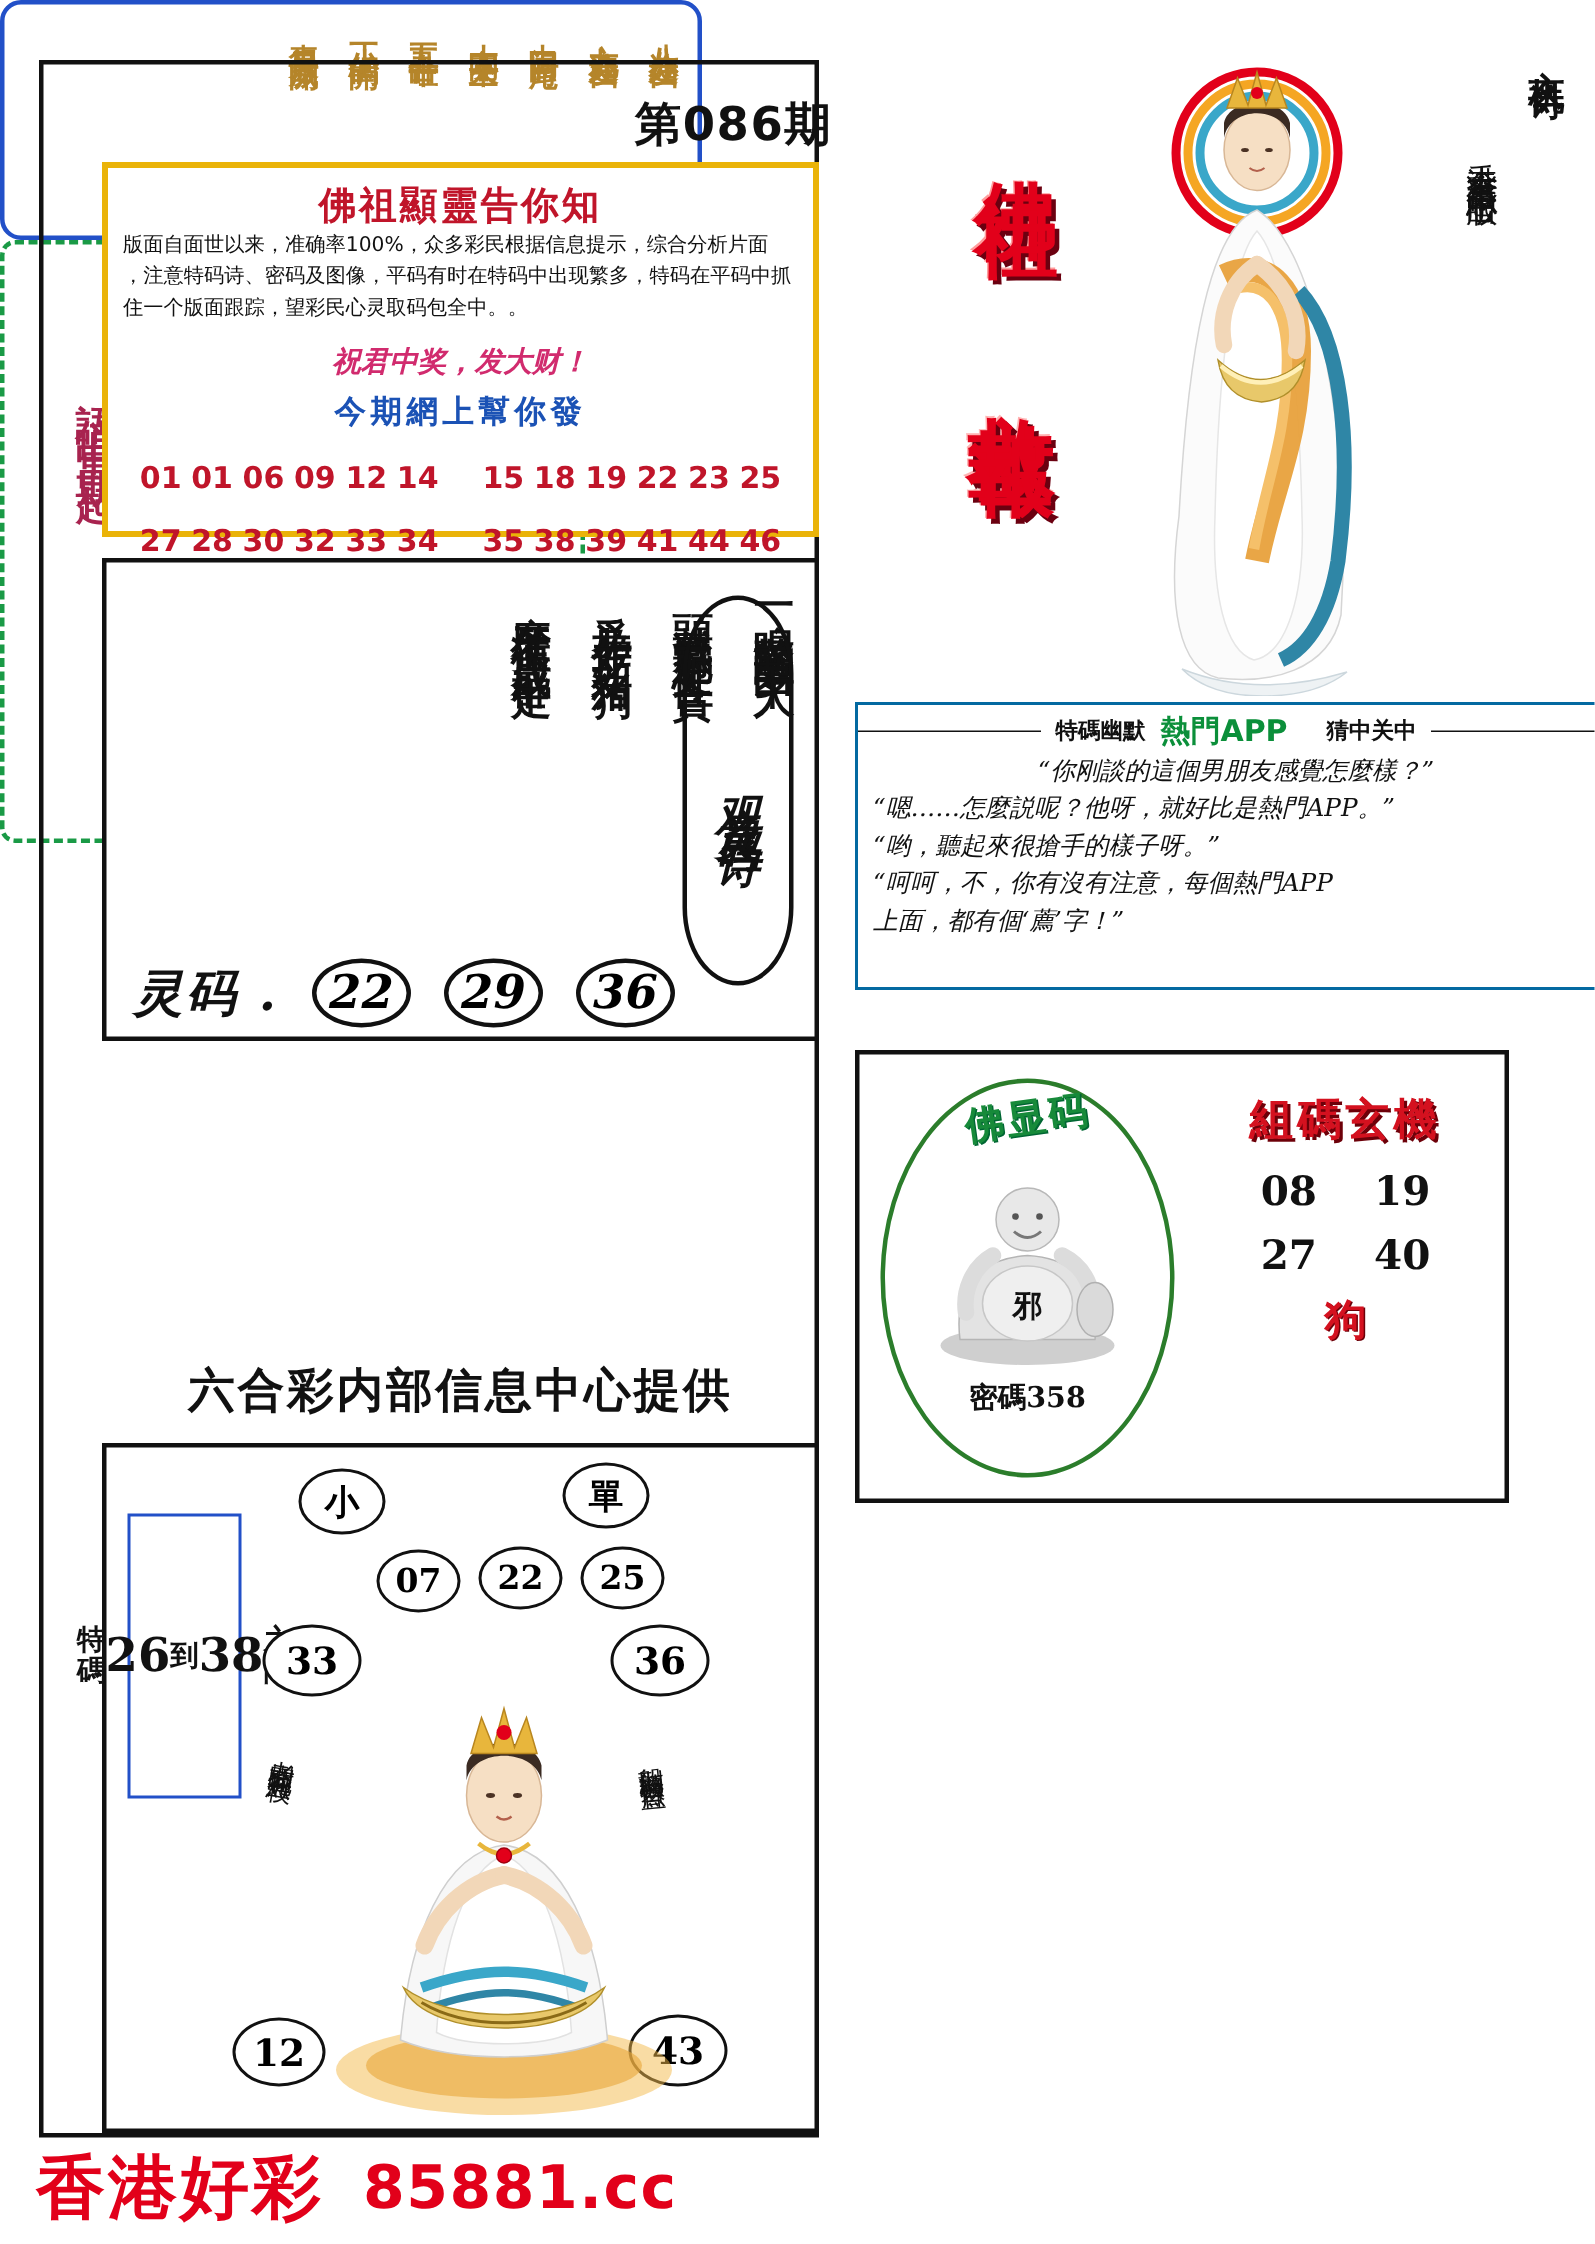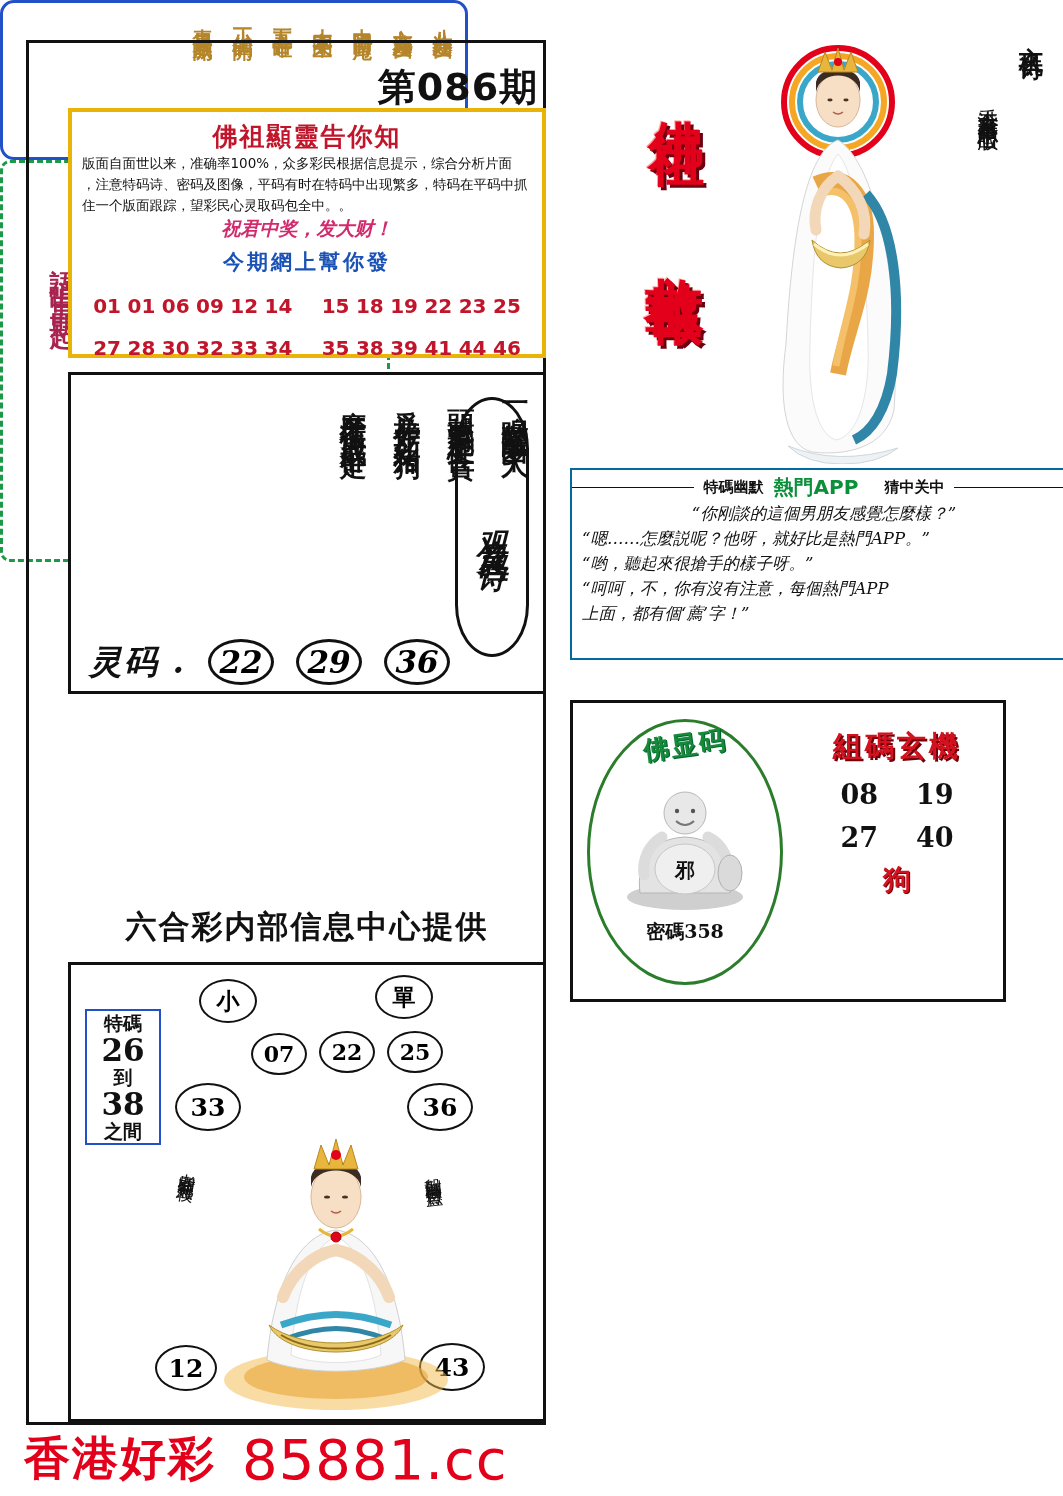--- a/index.html
+++ b/index.html
@@ -11,39 +11,39 @@
     position:relative;
     overflow:hidden;
   }
   .page { position:absolute; left:0; top:0; width:1063px; height:1496px; }
 
   
   .box { position:absolute; background:#fff; }
 
   
   #issue-title {
-    position:absolute; left:328px; top:62px; width:260px;
+    position:absolute; left:359px; top:62px; width:260px;
     font-family:"DejaVu Sans", sans-serif;
-    font-size:38px; font-weight:bold; color:#111; letter-spacing:1px;
+    font-size:31px; font-weight:bold; color:#111; letter-spacing:1px;
     text-align:center;
   }
 
   
   #notice-box { left:68px; top:108px; width:478px; height:250px; border:4px solid #eab308; }
   #notice-title {
     text-align:center; color:#c0152a; font-weight:bold;
     font-size:25px; margin-top:8px; letter-spacing:2px;
   }
   .notice-p {
     font-size:13.5px; color:#111; line-height:21px; padding:0 10px;
     text-align:justify;
   }
   #notice-wish {
     text-align:center; color:#d12b6e; font-weight:bold; font-size:19px;
-    margin-top:0; font-style:italic;
+    margin-top:12px; font-style:italic;
   }
   #notice-sub {
     text-align:center; color:#1b52b5; font-weight:bold; font-size:21px;
     margin-top:6px; letter-spacing:3px;
   }
   .num-row {
     display:flex; justify-content:space-between; padding:0 18px;
     color:#c0152a; font-weight:bold; font-size:20px; margin-top:18px;
     letter-spacing:0px;
   }
@@ -121,23 +121,23 @@
   }
 
   
   #bottom-left { left:68px; top:962px; width:478px; height:460px; border:3px solid #111; }
   .ball {
     position:absolute; border:2px solid #111; border-radius:50%;
     background:#fff; display:flex; align-items:center; justify-content:center;
     font-weight:bold; font-family:"DejaVu Serif", serif;
   }
   #tema-box {
-    position:absolute; left:14px; top:44px; width:76px; height:136px;
+    position:absolute; left:14px; top:44px; width:76px; height:190px;
     border:2px solid #2250c8;
-    display:flex; flex-direction:column; align-items:center; justify-content:center;
+    display:flex; flex-direction:row; align-items:center; justify-content:center;
     font-family:"DejaVu Serif", serif; color:#111; font-weight:bold;
   }
   #tema-box .small { font-size:19px; line-height:21px; }
   #tema-box .big { font-size:31px; line-height:33px; }
   .diag-text {
     position:absolute;
     font-family:"DejaVu Serif", serif; font-size:17px; color:#111;
     writing-mode:vertical-rl; text-orientation:upright; letter-spacing:2px;
   }
   #guanyin-art {
@@ -255,21 +255,21 @@
   
   #footer {
     position:absolute; left:24px; top:1428px; width:1015px; height:62px;
     display:flex; align-items:center; gap:26px;
   }
   #footer-cn {
     font-family:"DejaVu Serif", serif; font-size:46px; font-weight:bold;
     color:#e2001a; letter-spacing:2px;
   }
   #footer-url {
-    font-family:"DejaVu Sans", sans-serif; font-size:56px; font-weight:normal;
+    font-family:"DejaVu Sans", sans-serif; font-size:40px; font-weight:bold;
     color:#e2001a; letter-spacing:1px;
   }
   .outer-frame {
     position:absolute; left:26px; top:40px; width:520px; height:1385px;
     border:3px solid #111; pointer-events:none;
   }
 </style>
 </head>
 <body>
 

